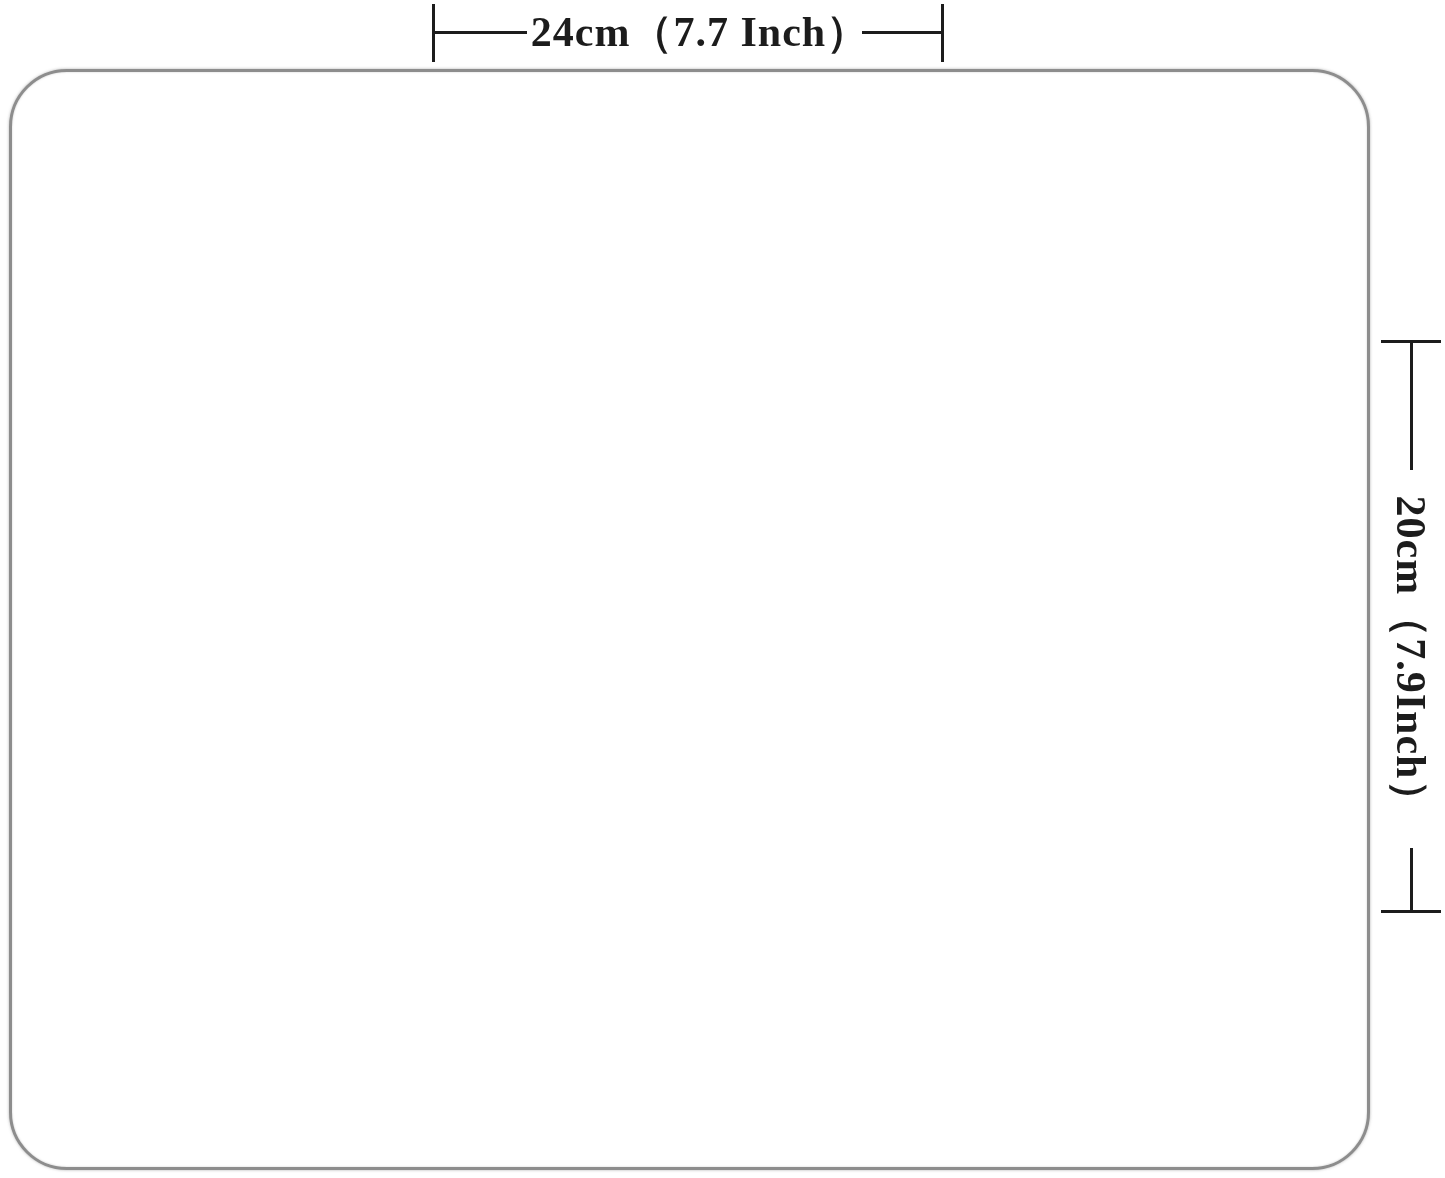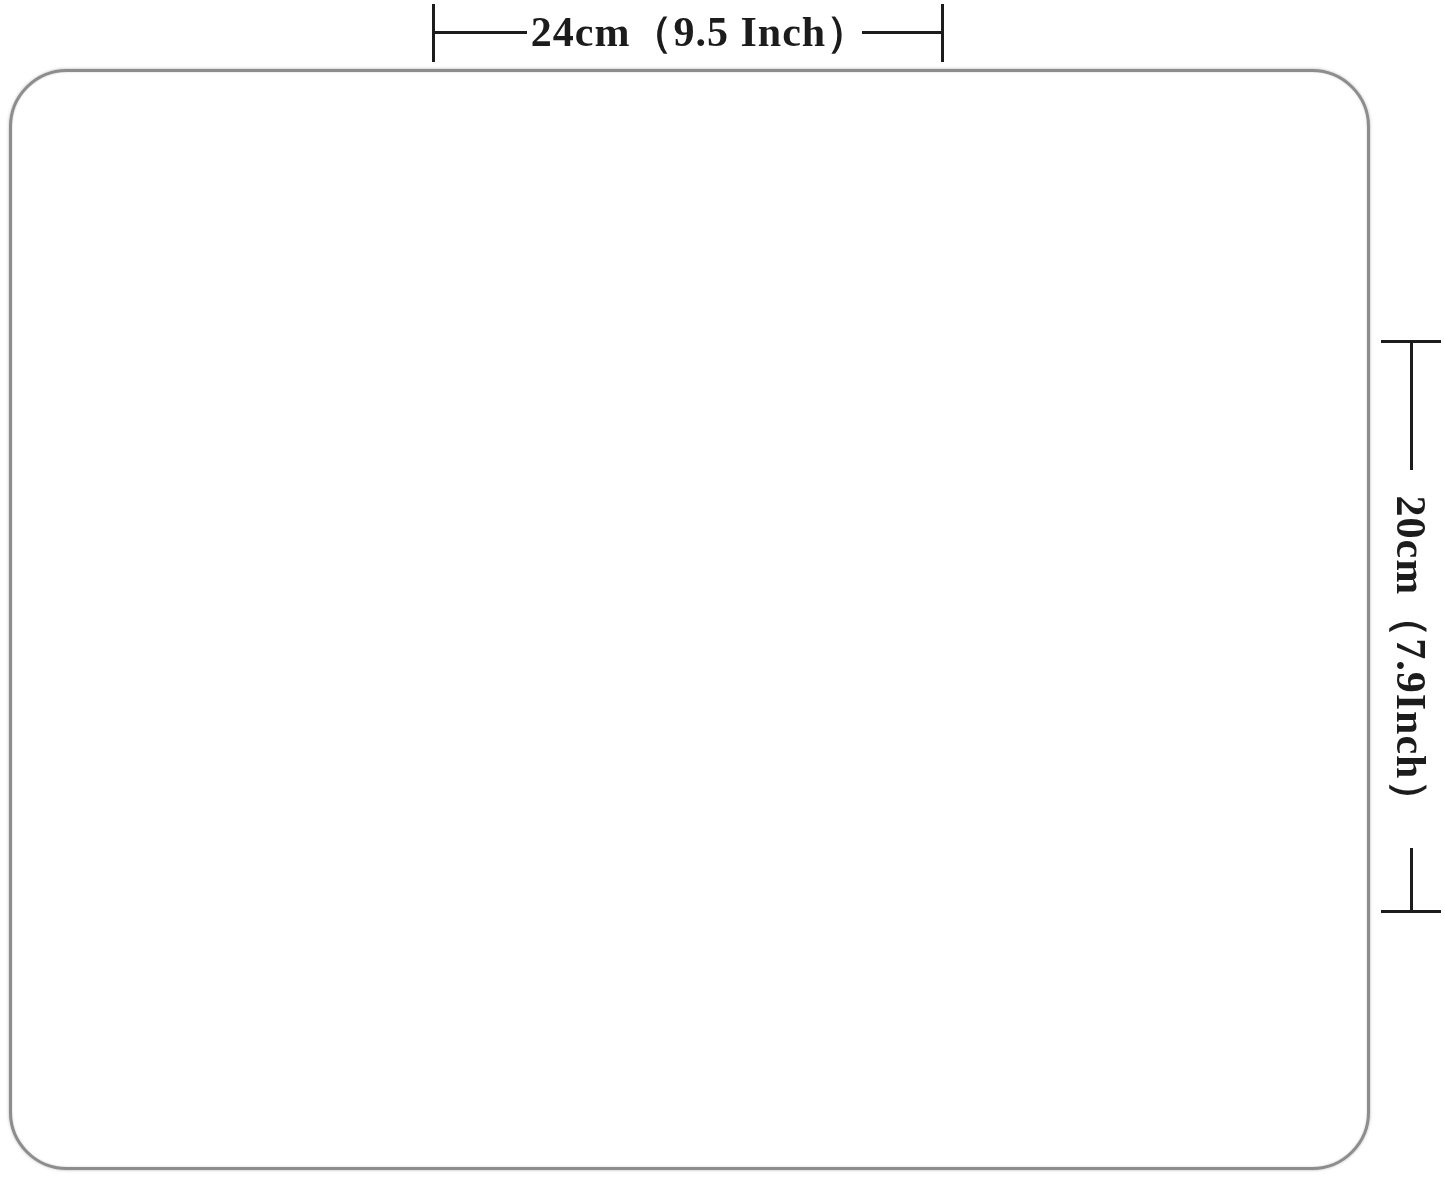--- a/index.html
+++ b/index.html
@@ -79,21 +79,21 @@
 <body>
 
 <div class="stage">
 
   <div class="pad"></div>
 
   <div>
     <div class="tick w-tick-left"></div>
     <div class="seg  w-seg-left"></div>
     <div class="w-label">
-      <span>24cm（9.5 Inch）</span>
+      <span>24cm（7.7 Inch）</span>
     </div>
     <div class="seg  w-seg-right"></div>
     <div class="tick w-tick-right"></div>
   </div>
 
   <div>
     <div class="tick h-tick-top"></div>
     <div class="seg  h-seg-top"></div>
     <div class="h-label">
       <span>20cm（7.9Inch）</span>

